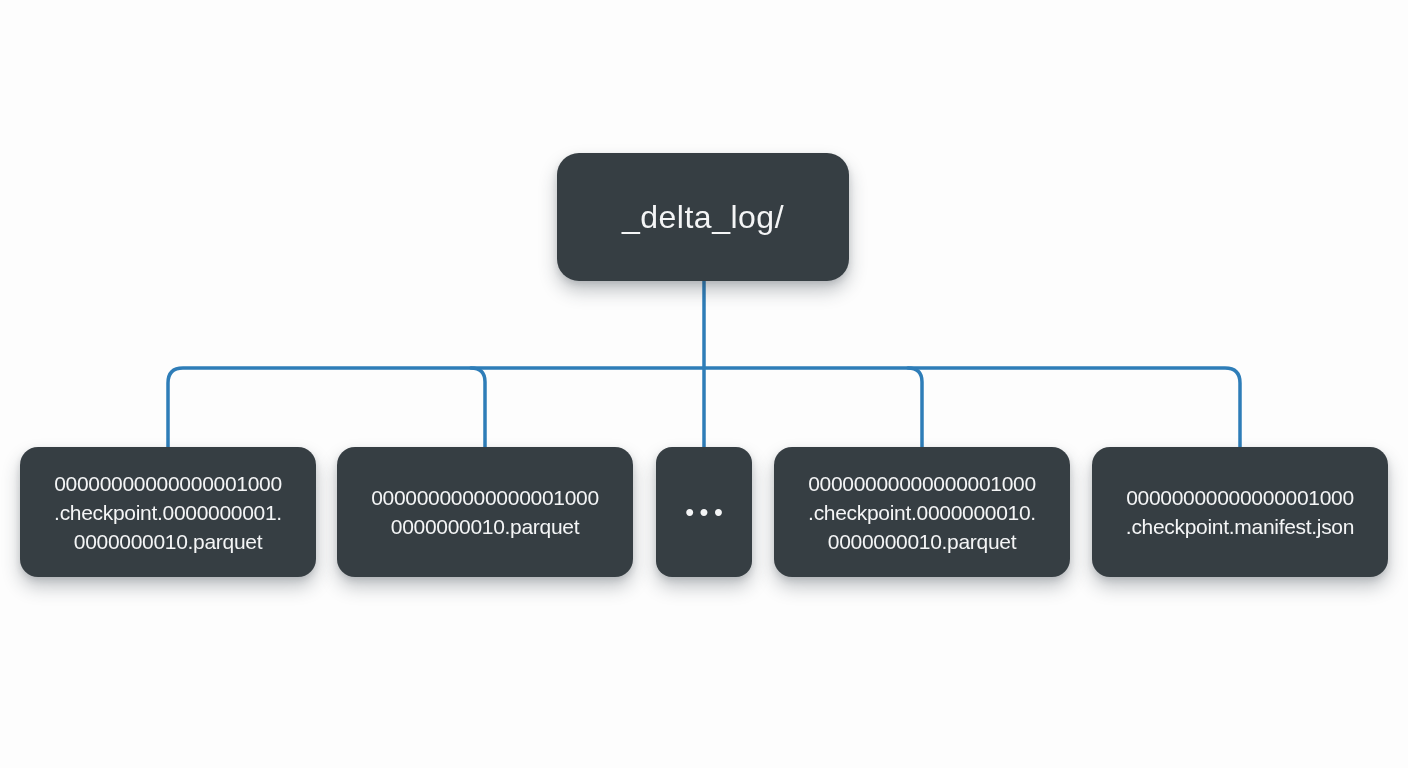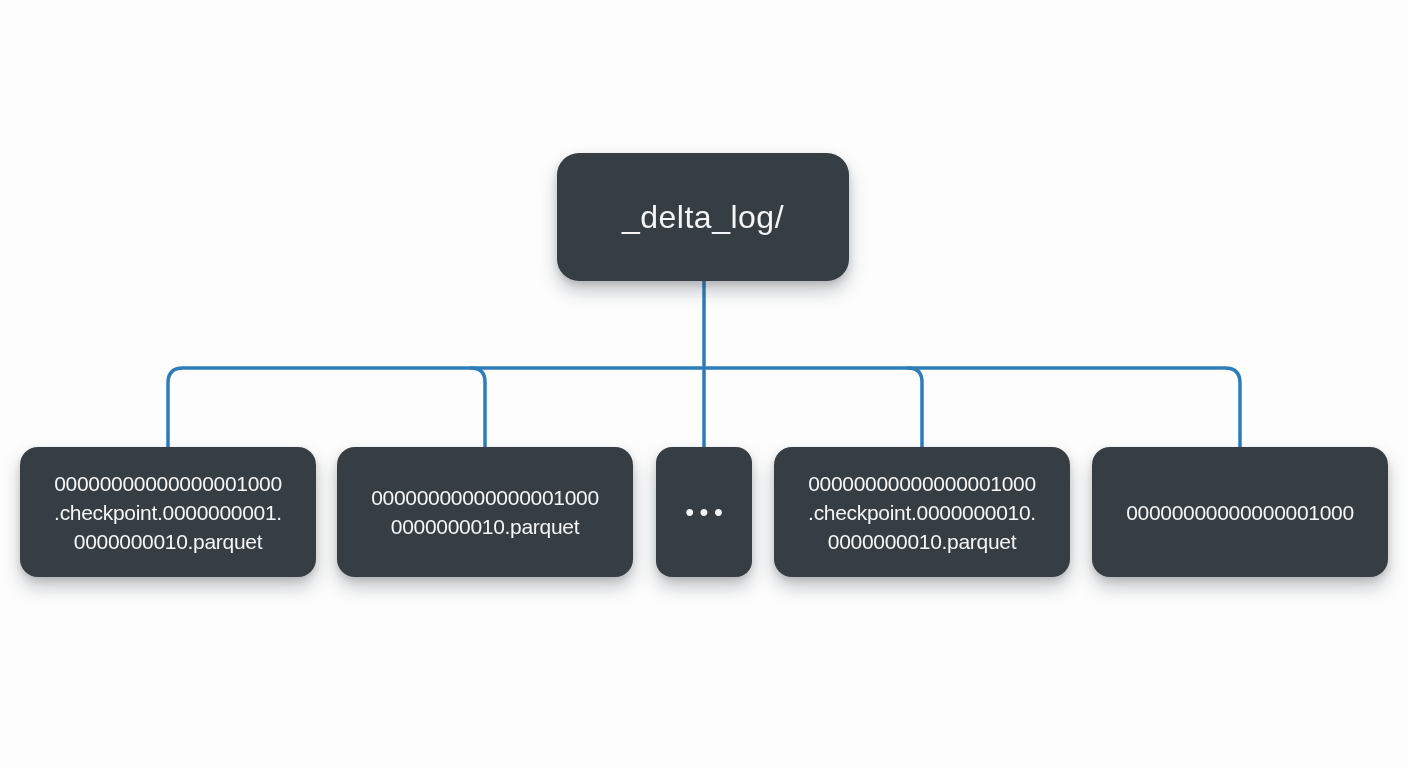--- a/index.html
+++ b/index.html
@@ -100,15 +100,16 @@
   </div>
 
   <div class="node node-file pos-4">
     <span class="file-line">00000000000000001000</span>
     <span class="file-line">.checkpoint.0000000010.</span>
     <span class="file-line">0000000010.parquet</span>
   </div>
 
   <div class="node node-file pos-5">
     <span class="file-line">00000000000000001000</span>
+    <span class="file-line">.checkpoint.manifest.json</span>
   </div>
 
 </div>
 
 </body></html>

